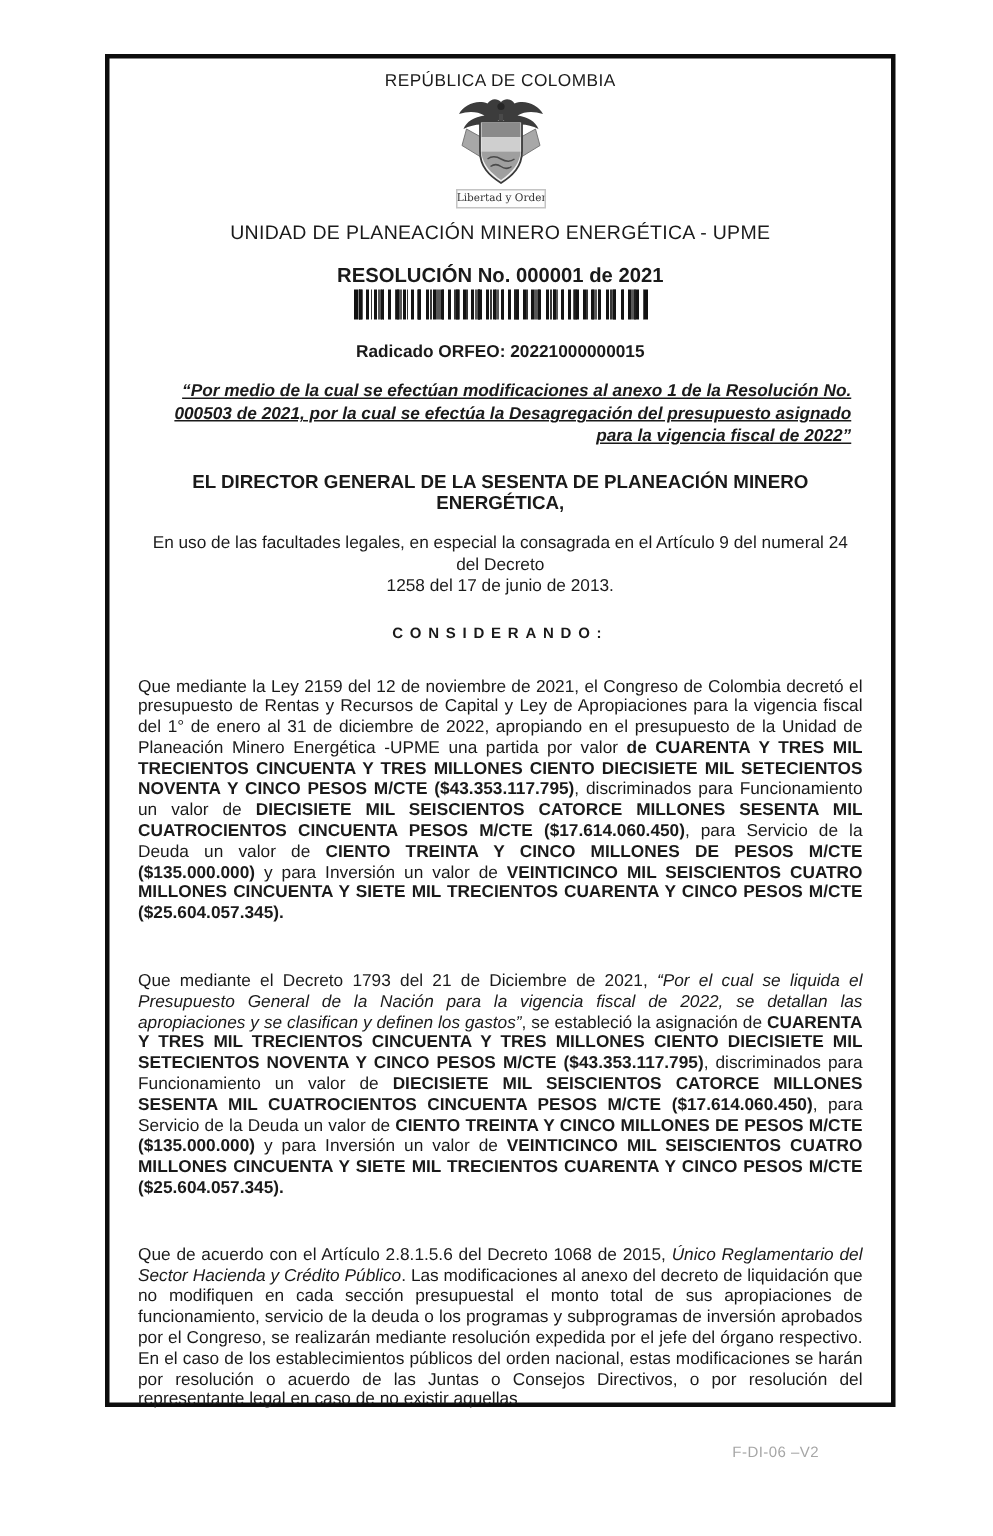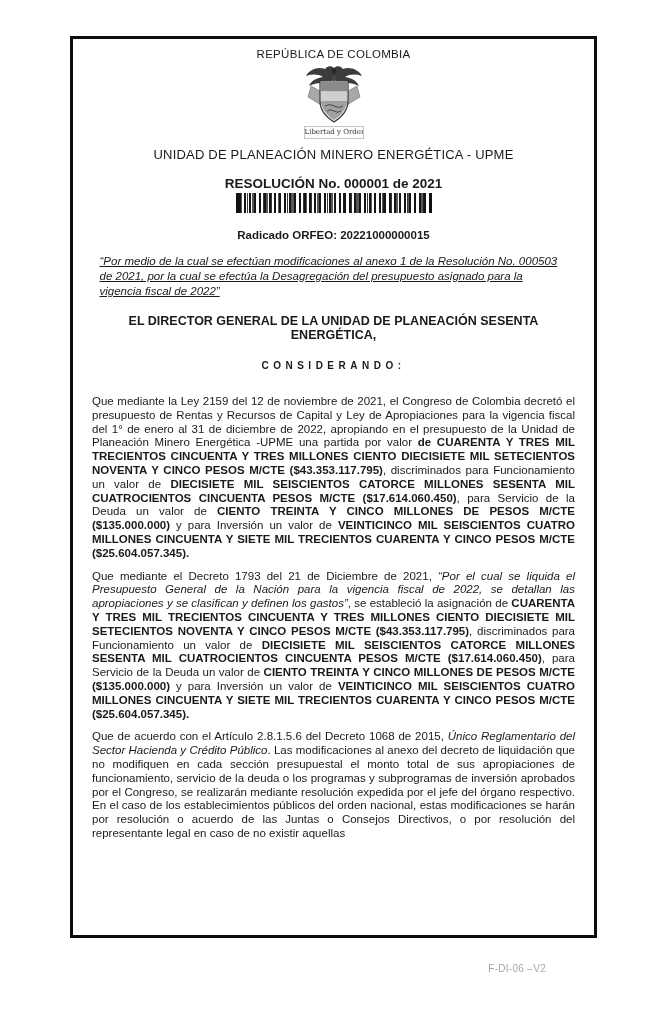--- a/index.html
+++ b/index.html
@@ -32,37 +32,37 @@
     background:
       repeating-linear-gradient(90deg,#141414 0 2px,rgba(255,255,255,0) 2px 5px),
       repeating-linear-gradient(90deg,rgba(20,20,20,.85) 0 1px,rgba(255,255,255,0) 1px 8px),
       repeating-linear-gradient(90deg,rgba(70,70,70,.9) 0 3px,rgba(255,255,255,0) 3px 13px);
   }
   .barcode-date{font-size:10.5px;margin-top:1px;}
 
   .radicado{font-size:11.5px;font-weight:bold;margin-top:16px;}
 
   .subject-quote{
-    width:468px;margin:13px auto 0;text-align:left;
-    font-size:11.5px;font-weight:normal;font-style:italic;
+    width:468px;margin:13px auto 0;text-align:right;
+    font-size:11.5px;font-weight:bold;font-style:italic;
     text-decoration:underline;line-height:15px;
   }
 
   .director-line{font-size:12.5px;font-weight:bold;margin-top:15px;}
 
   .faculties{font-size:11.5px;line-height:14.5px;margin-top:13px;}
 
   .considerando{font-size:10px;font-weight:bold;letter-spacing:4.5px;margin-top:18px;}
 
   .body-paragraphs{margin-top:24px;}
   .body-paragraphs p{
     margin:0;font-size:11.5px;line-height:13.8px;
     text-align:justify;text-justify:inter-word;
   }
-  .body-paragraphs p + p{margin-top:9px;}
+  .body-paragraphs p + p{margin-top:31px;}
   .seg-b{font-weight:bold;}
   .seg-i{font-style:italic;}
 
   .footer-code{
     position:absolute;top:963px;right:116px;
     font-size:10px;color:#a6a6a6;letter-spacing:.3px;
   }
 </style>
 </head>
 <body>
@@ -95,22 +95,27 @@
     <div class="center entity">UNIDAD DE PLANEACIÓN MINERO ENERGÉTICA - UPME</div>
 
     <div class="center res-title">RESOLUCIÓN No. 000001 de 2021</div>
 
     <div class="barcode"></div>
 
     <div class="center radicado">Radicado ORFEO: 20221000000015</div>
 
     <div class="subject-quote">“Por medio de la cual se efectúan modificaciones al anexo 1 de la Resolución No. 000503 de 2021, por la cual se efectúa la Desagregación del presupuesto asignado para la vigencia fiscal de 2022”</div>
 
-    <div class="center director-line">EL DIRECTOR GENERAL DE LA UNIDAD DE PLANEACIÓN SESENTA ENERGÉTICA,</div>
+    <div class="center director-line">EL DIRECTOR GENERAL DE LA SESENTA DE PLANEACIÓN MINERO ENERGÉTICA,</div>
 
+    <div class="center faculties">
+      <div>En uso de las facultades legales, en especial la consagrada en el Artículo 9 del numeral 24</div>
+      <div>del Decreto</div>
+      <div>1258 del 17 de junio de 2013.</div>
+    </div>
 
     <div class="center considerando">CONSIDERANDO:</div>
 
     <div class="body-paragraphs">
       <p><span>Que mediante la Ley 2159 del 12 de noviembre de 2021, el Congreso de Colombia decretó el presupuesto de Rentas y Recursos de Capital y Ley de Apropiaciones para la vigencia fiscal del 1° de enero al 31 de diciembre de 2022, apropiando en el presupuesto de la Unidad de Planeación Minero Energética -UPME una partida por valor </span><span class="seg-b">de CUARENTA Y TRES MIL TRECIENTOS CINCUENTA Y TRES MILLONES CIENTO DIECISIETE MIL SETECIENTOS NOVENTA Y CINCO PESOS M/CTE ($43.353.117.795)</span><span>, discriminados para Funcionamiento un valor de </span><span class="seg-b">DIECISIETE MIL SEISCIENTOS CATORCE MILLONES SESENTA MIL CUATROCIENTOS CINCUENTA PESOS M/CTE ($17.614.060.450)</span><span>, para Servicio de la Deuda un valor de </span><span class="seg-b">CIENTO TREINTA Y CINCO MILLONES DE PESOS M/CTE ($135.000.000)</span><span> y para Inversión un valor de </span><span class="seg-b">VEINTICINCO MIL SEISCIENTOS CUATRO MILLONES CINCUENTA Y SIETE MIL TRECIENTOS CUARENTA Y CINCO PESOS M/CTE ($25.604.057.345).</span></p>
       <p><span>Que mediante el Decreto 1793  del 21 de Diciembre de 2021, </span><span class="seg-i">“Por el cual se liquida el Presupuesto General de la Nación para la vigencia fiscal de 2022, se detallan las apropiaciones y se clasifican y definen los gastos”</span><span>, se estableció la asignación de </span><span class="seg-b">CUARENTA Y TRES MIL TRECIENTOS CINCUENTA Y TRES MILLONES CIENTO DIECISIETE MIL SETECIENTOS NOVENTA Y CINCO PESOS M/CTE ($43.353.117.795)</span><span>, discriminados para Funcionamiento un valor de </span><span class="seg-b">DIECISIETE MIL SEISCIENTOS CATORCE MILLONES SESENTA MIL CUATROCIENTOS CINCUENTA PESOS M/CTE ($17.614.060.450)</span><span>, para Servicio de la Deuda un valor de </span><span class="seg-b">CIENTO TREINTA Y CINCO MILLONES DE PESOS M/CTE ($135.000.000)</span><span> y para Inversión un valor de </span><span class="seg-b">VEINTICINCO MIL SEISCIENTOS CUATRO MILLONES CINCUENTA Y SIETE MIL TRECIENTOS CUARENTA Y CINCO PESOS M/CTE ($25.604.057.345).</span></p>
       <p><span>Que de acuerdo con el Artículo 2.8.1.5.6 del Decreto 1068 de 2015, </span><span class="seg-i">Único Reglamentario del Sector Hacienda y Crédito Público</span><span>. Las modificaciones al anexo del decreto de liquidación que no modifiquen en cada sección presupuestal el monto total de sus apropiaciones de funcionamiento, servicio de la deuda o los programas y subprogramas de inversión aprobados por el Congreso, se realizarán mediante resolución expedida por el jefe del órgano respectivo. En el caso de los establecimientos públicos del orden nacional, estas modificaciones se harán por resolución o acuerdo de las Juntas o Consejos Directivos, o por resolución del representante legal en caso de no existir aquellas</span></p>
     </div>
 
   </div>

